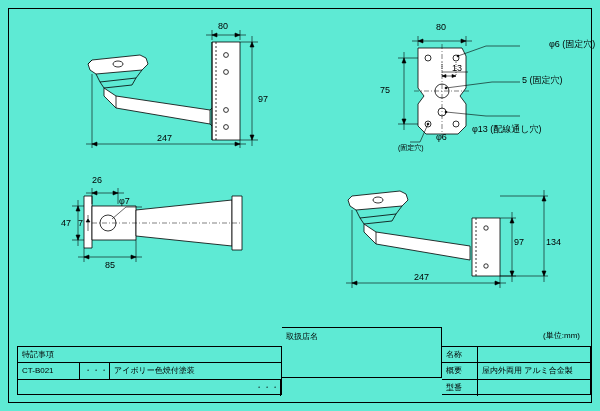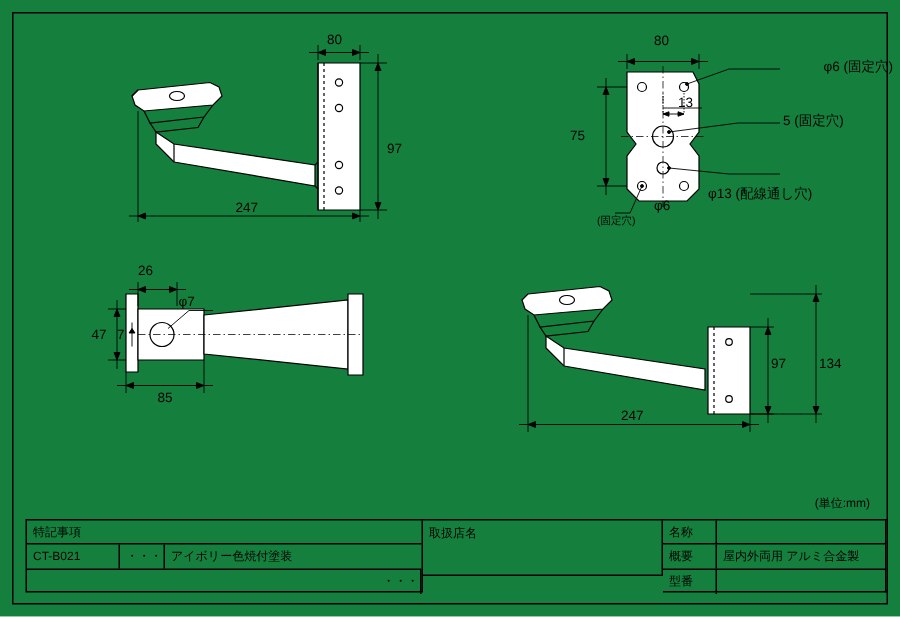--- a/index.html
+++ b/index.html
@@ -1,30 +1,30 @@
 <!DOCTYPE html>
 <html><head>
 <meta charset="utf-8">
 <style>
   html,body{margin:0;padding:0;background:#fff;}
   body{font-family:"Liberation Sans",sans-serif;}
-  #sheet{position:relative;width:600px;height:411px;background:#15803d;box-sizing:border-box;overflow:hidden;}
+  #sheet{position:relative;width:600px;height:411px;background:#5eead4;box-sizing:border-box;overflow:hidden;}
   .frame{position:absolute;left:8px;top:8px;width:584px;height:395px;border:1px solid #000;box-sizing:border-box;}
   .lbl{position:absolute;font-size:9px;color:#000;white-space:nowrap;line-height:1;}
   .lbl.tiny{font-size:7px;}
   svg{position:absolute;left:0;top:0;width:600px;height:411px;overflow:visible;}
   .tbl{position:absolute;border:1px solid #000;box-sizing:border-box;font-size:8px;}
   .tbl .row{display:flex;border-bottom:1px solid #000;box-sizing:border-box;}
   .tbl .row:last-child{border-bottom:none;}
   .cell{padding:2px 4px;box-sizing:border-box;display:flex;align-items:center;white-space:nowrap;overflow:hidden;}
   .cell.hd{border-right:1px solid #000;}
   #tbl-left{left:17px;top:346px;width:265px;height:49px;}
   #tbl-left .row{height:16.3px;justify-content:flex-end;}
   #tbl-left .cell.hd{width:62px;}
-  #tbl-shop{left:282px;top:346px;width:160px;height:38px;border-left:none;text-align:right;}
+  #tbl-shop{left:282px;top:327px;width:160px;height:51px;border-left:none;text-align:right;}
   #tbl-shop .cell{height:100%;align-items:flex-start;padding-top:3px;}
   #tbl-right{left:442px;top:346px;width:149px;height:49px;border-left:none;}
   #tbl-right .row{height:16.3px;}
   #tbl-right .cell.hd{width:36px;}
   .unit{position:absolute;right:20px;top:330px;font-size:8px;margin-left:31px;}
 </style>
 </head>
 <body>
 
 <div id="sheet">

